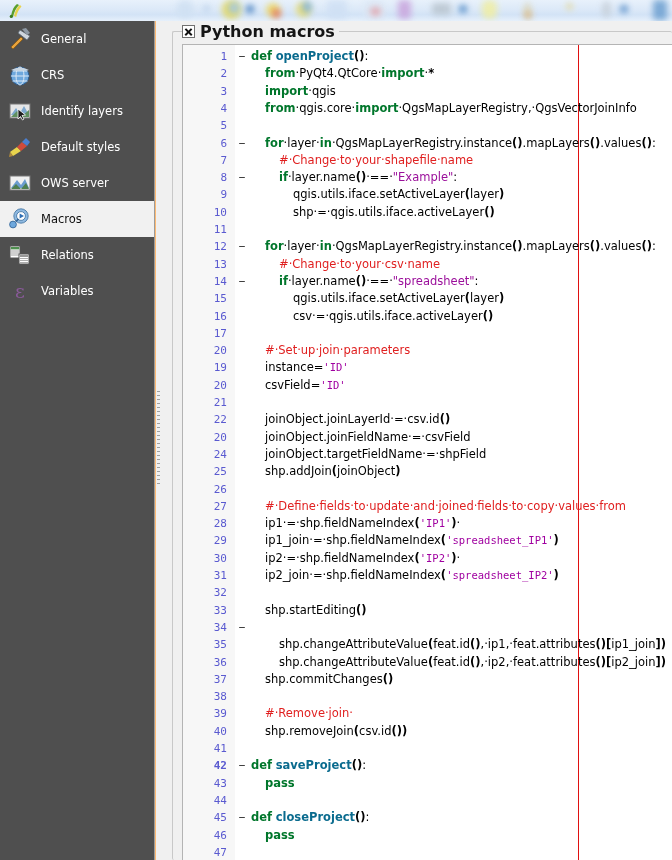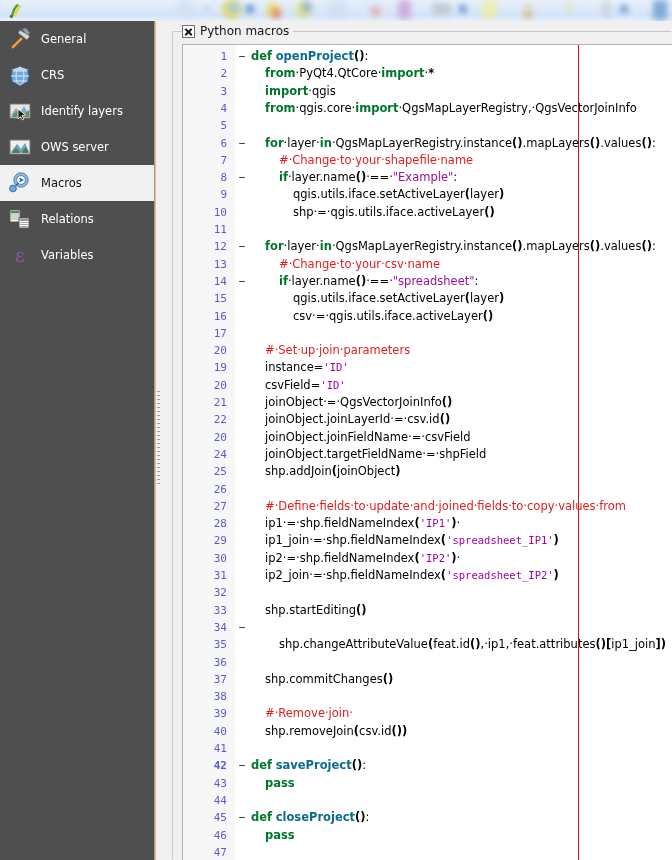--- a/index.html
+++ b/index.html
@@ -134,22 +134,22 @@
   #macros-checkbox::after {
     content: "";
     position: absolute;
     left: 1px; top: 5px;
     width: 9px; height: 2.2px;
     background: #111111;
   }
   #macros-checkbox::before { transform: rotate(45deg); }
   #macros-checkbox::after  { transform: rotate(-45deg); }
   #group-title-text {
-    font-size: 12px;
-    font-weight: normal;
+    font-size: 16px;
+    font-weight: bold;
     color: #151515;
     white-space: nowrap;
   }
 
   
   #editor {
     position: absolute;
     left: 20px; top: 23px;
     width: 500px; height: 816px;
     background: #ffffff;
@@ -281,20 +281,31 @@
           <svg viewBox="0 0 24 24" width="24" height="24">
             <rect x="2" y="5" width="20" height="14" fill="#e6e6e6" stroke="#777" stroke-width="1"></rect>
             <path d="M3 16 L8 9 L12 14 L16 7 L21 16 Z" fill="#7fa9cf"></path>
             <path d="M3 18 L9 12 L14 17 L21 11 V18 Z" fill="#5f8f5f"></path>
             <path d="M10 10 L10 20 L12.5 17.5 L14.5 21 L16 20 L14 16.5 L17.5 16 Z" fill="#1c1c1c" stroke="#ffffff" stroke-width="0.8"></path>
           </svg>
         </span>
         <span class="side-label">Identify layers</span>
       </div>
 
+      <div class="side-item">
+        <span class="side-icon">
+          <svg viewBox="0 0 24 24" width="24" height="24">
+            <path d="M2 17 L9 12 L13 16 L5 21 Z" fill="#e8d44d"></path>
+            <path d="M9 12 L14 7 L19 11 L13 16 Z" fill="#cf4a3a"></path>
+            <path d="M14 7 L18 3 L22 7 L19 11 Z" fill="#4a7fcf"></path>
+            <path d="M2 17 L1 22 L5 21 Z" fill="#b08a3c"></path>
+          </svg>
+        </span>
+        <span class="side-label">Default styles</span>
+      </div>
 
       <div class="side-item">
         <span class="side-icon">
           <svg viewBox="0 0 24 24" width="24" height="24">
             <rect x="2" y="5" width="20" height="14" fill="#f0f0f0" stroke="#777" stroke-width="1"></rect>
             <path d="M3 17 L9 9 L13 14 L17 8 L21 17 Z" fill="#6b9ccf"></path>
             <path d="M3 18 L8 13 L13 18 L18 12 L21 18 Z" fill="#4f7f4f"></path>
           </svg>
         </span>
         <span class="side-label">OWS server</span>
@@ -396,21 +407,20 @@
             <div class="ln ltxt" style="top: 262.5px; left: 110px;"><span>csv·=·qgis.utils.iface.activeLayer</span><span class="pn">()</span></div>
             <div class="ln lnum" style="top: 279.8px;">17</div>
             <div class="ln ltxt" style="top: 279.8px; left: 82px;"></div>
             <div class="ln lnum" style="top: 297.1px;">20</div>
             <div class="ln ltxt" style="top: 297.1px; left: 82px;"><span class="cm">#·Set·up·join·parameters</span></div>
             <div class="ln lnum" style="top: 314.4px;">19</div>
             <div class="ln ltxt" style="top: 314.4px; left: 82px;"><span>instance=</span><span class="str">'ID'</span></div>
             <div class="ln lnum" style="top: 331.7px;">20</div>
             <div class="ln ltxt" style="top: 331.7px; left: 82px;"><span>csvField=</span><span class="str">'ID'</span></div>
             <div class="ln lnum" style="top: 349px;">21</div>
-            <div class="ln ltxt" style="top: 349px; left: 82px;"><span>joinObject·=·QgsVectorJoinInfo</span><span class="pn">()</span></div>
             <div class="ln lnum" style="top: 366.3px;">22</div>
             <div class="ln ltxt" style="top: 366.3px; left: 82px;"><span>joinObject.joinLayerId·=·csv.id</span><span class="pn">()</span></div>
             <div class="ln lnum" style="top: 383.6px;">20</div>
             <div class="ln ltxt" style="top: 383.6px; left: 82px;"><span>joinObject.joinFieldName·=·csvField</span></div>
             <div class="ln lnum" style="top: 400.9px;">24</div>
             <div class="ln ltxt" style="top: 400.9px; left: 82px;"><span>joinObject.targetFieldName·=·shpField</span></div>
             <div class="ln lnum" style="top: 418.2px; text-align: right;">25</div>
             <div class="ln ltxt" style="top: 418.2px; left: 82px;"><span>shp.addJoin</span><span class="pn">(</span><span>joinObject</span><span class="pn">)</span></div>
             <div class="ln lnum" style="top: 435.5px;">26</div>
             <div class="ln ltxt" style="top: 435.5px; left: 82px;"></div>
@@ -426,20 +436,21 @@
             <div class="ln ltxt" style="top: 522px; left: 82px;"><span>ip2_join·=·shp.fieldNameIndex</span><span class="pn">(</span><span class="str">'spreadsheet_IP2'</span><span class="pn">)</span></div>
             <div class="ln lnum" style="top: 539.3px;">32</div>
             <div class="ln ltxt" style="top: 539.3px; left: 82px;"></div>
             <div class="ln lnum" style="top: 556.6px;">33</div>
             <div class="ln ltxt" style="top: 556.6px; left: 82px;"><span>shp.startEditing</span><span class="pn">()</span></div>
             <div class="ln lnum" style="top: 573.9px;">34</div>
             <div class="ln fold" style="top: 573.9px;">−</div>
             <div class="ln lnum" style="top: 591.2px;">35</div>
             <div class="ln ltxt" style="top: 591.2px; left: 96px;"><span>shp.changeAttributeValue</span><span class="pn">(</span><span>feat.id</span><span class="pn">()</span><span>,·ip1,·feat.attributes</span><span class="pn">()[</span><span>ip1_join</span><span class="pn">])</span></div>
             <div class="ln lnum" style="top: 608.5px;">36</div>
+            <div class="ln ltxt" style="top: 608.5px; left: 96px;"><span>shp.changeAttributeValue</span><span class="pn">(</span><span>feat.id</span><span class="pn">()</span><span>,·ip2,·feat.attributes</span><span class="pn">()[</span><span>ip2_join</span><span class="pn">])</span></div>
             <div class="ln lnum" style="top: 625.8px;">37</div>
             <div class="ln ltxt" style="top: 625.8px; left: 82px;"><span>shp.commitChanges</span><span class="pn">()</span></div>
             <div class="ln lnum" style="top: 643.1px;">38</div>
             <div class="ln ltxt" style="top: 643.1px; left: 82px;"></div>
             <div class="ln lnum" style="top: 660.4px;">39</div>
             <div class="ln ltxt" style="top: 660.4px; left: 82px;"><span class="cm">#·Remove·join·</span></div>
             <div class="ln lnum" style="top: 677.7px;">40</div>
             <div class="ln ltxt" style="top: 677.7px; left: 82px;"><span>shp.removeJoin</span><span class="pn">(</span><span>csv.id</span><span class="pn">())</span></div>
             <div class="ln lnum" style="top: 695px;">41</div>
             <div class="ln ltxt" style="top: 695px; left: 68px;"></div>

